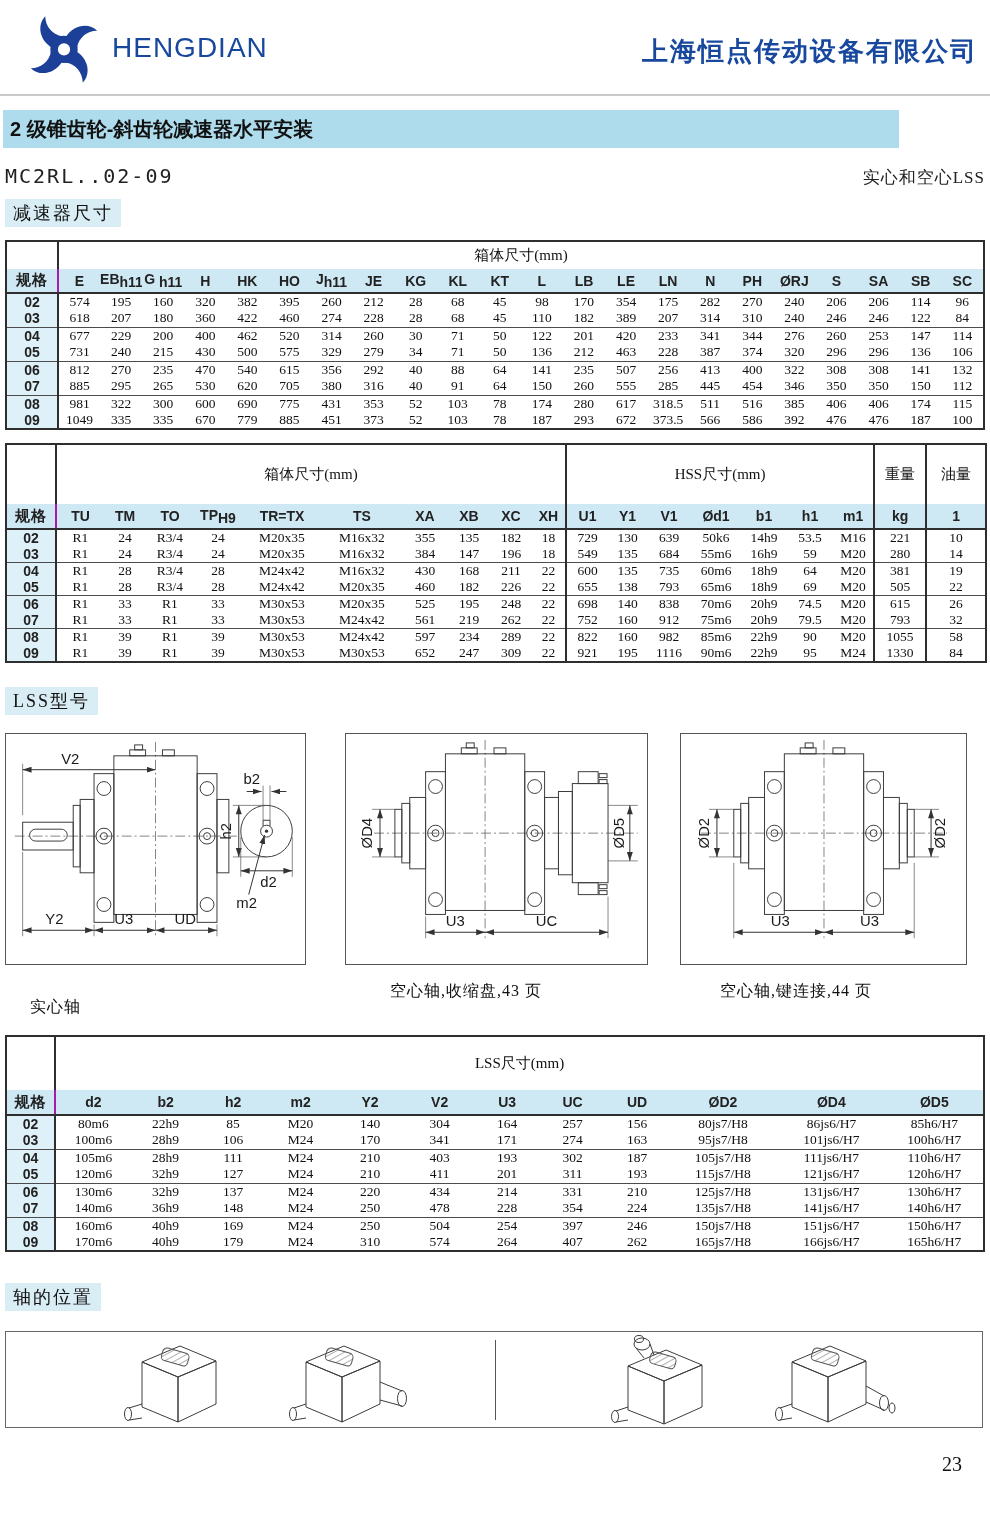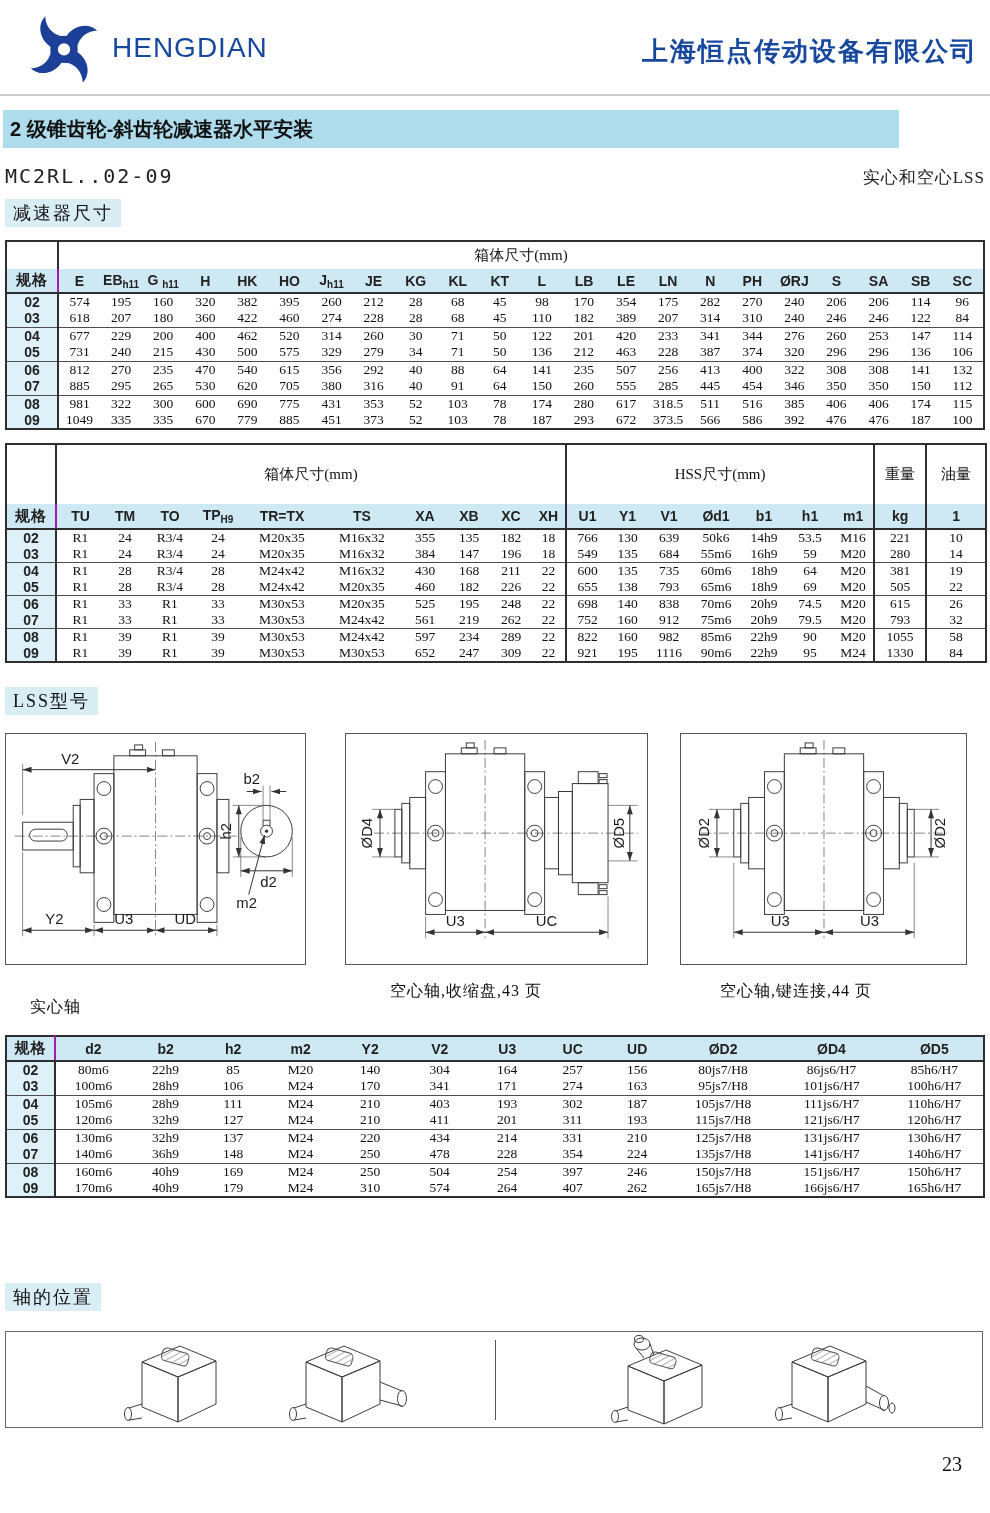--- a/index.html
+++ b/index.html
@@ -31,21 +31,21 @@
     color:rgba(110,110,110,0.15);letter-spacing:13px;white-space:nowrap;pointer-events:none;}
 
   
   .tblwrap{position:absolute;left:5px;width:988px;}
   #t1wrap{top:240px;} #t2wrap{top:443px;} #t3wrap{top:1035px;}
   table.tbl{border-collapse:collapse;table-layout:fixed;width:980px;border:2px solid #2e2e2e;background:#fff;}
   .tbl th,.tbl td{padding:0;text-align:center;white-space:nowrap;overflow:hidden;font-weight:normal;}
   .tbl .grp{font:15px "Liberation Serif",serif;color:#111;background:#fff;}
   .tbl .cols th{background:var(--table-header-bg);font:600 14px "Liberation Sans",sans-serif;color:#222;
     border-bottom:2px solid #2e2e2e;}
-  .tbl .cols th sub{font-size:10px;vertical-align:-3px;}
+  .tbl .cols th sub{font-size:14px;vertical-align:-3px;}
   .tbl th.blank{border-right:2px solid #2e2e2e;background:#fff;}
   .tbl th.spec-h{border-right:2px solid #a21caf;font:bold 15px "Liberation Sans",sans-serif;letter-spacing:1px;}
   .tbl td.spec{background:var(--spec-col-bg);border-right:2px solid #2e2e2e;font:bold 14px "Liberation Sans",sans-serif;color:#222;}
   .tbl td.val{font:13.5px "Liberation Serif",serif;color:#111;}
   .tbl tbody tr:nth-child(even):not(:last-child) td{border-bottom:1.5px solid #4c4c4c;}
   .tbl .vsep{border-left:2px solid #2e2e2e;}
   #t1 .grp{height:28px;} #t1 .cols th{height:24px;} #t1 tbody tr{height:17px;}
   #t2 .grp{height:60px;} #t2 .cols th{height:25px;} #t2 tbody tr{height:16px;}
   #t3 .grp{height:54px;} #t3 .cols th{height:25px;} #t3 tbody tr{height:17px;}
 
@@ -441,21 +441,21 @@
             <td class="val">R1</td>
             <td class="val">24</td>
             <td class="val">R3/4</td>
             <td class="val">24</td>
             <td class="val">M20x35</td>
             <td class="val">M16x32</td>
             <td class="val">355</td>
             <td class="val">135</td>
             <td class="val">182</td>
             <td class="val">18</td>
-            <td class="val vsep">766</td>
+            <td class="val vsep">729</td>
             <td class="val">130</td>
             <td class="val">639</td>
             <td class="val">50k6</td>
             <td class="val">14h9</td>
             <td class="val">53.5</td>
             <td class="val">M16</td>
             <td class="val vsep">221</td>
             <td class="val vsep">10</td>
           </tr>
           <tr>
@@ -780,20 +780,24 @@
           <col style="width: 68px;">
           <col style="width: 68px;">
           <col style="width: 64px;">
           <col style="width: 64px;">
           <col style="width: 62px;">
           <col style="width: 106px;">
           <col style="width: 106px;">
           <col style="width: 96px;">
         </colgroup>
         <thead>
+          <tr>
+            <th class="blank"></th>
+            <th class="grp" colspan="12">LSS尺寸(mm)</th>
+          </tr>
           <tr class="cols">
             <th class="spec-h">规格</th>
             <th>d2</th>
             <th>b2</th>
             <th>h2</th>
             <th>m2</th>
             <th>Y2</th>
             <th>V2</th>
             <th>U3</th>
             <th>UC</th>

